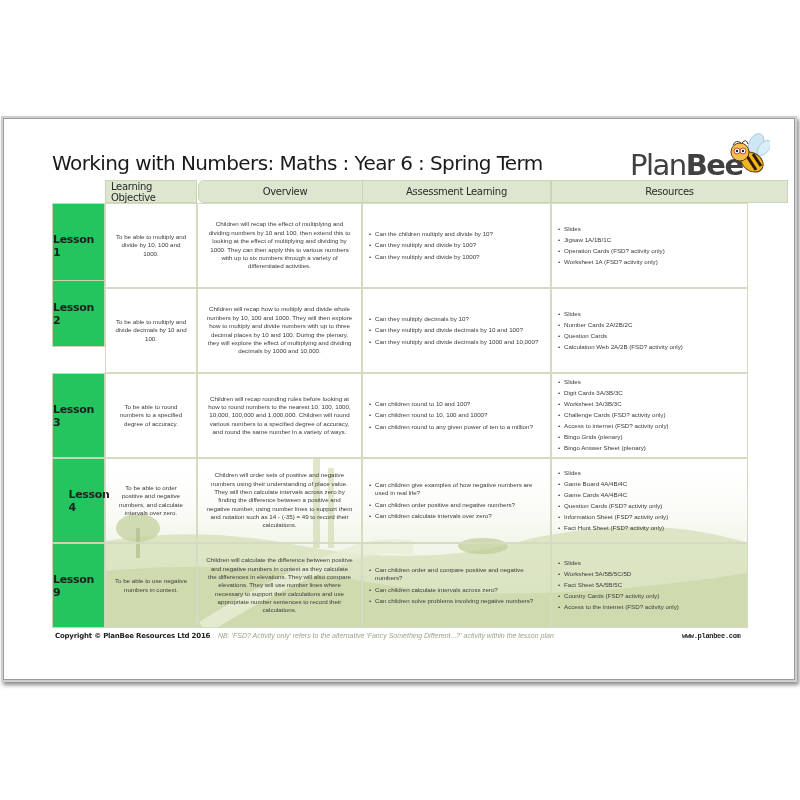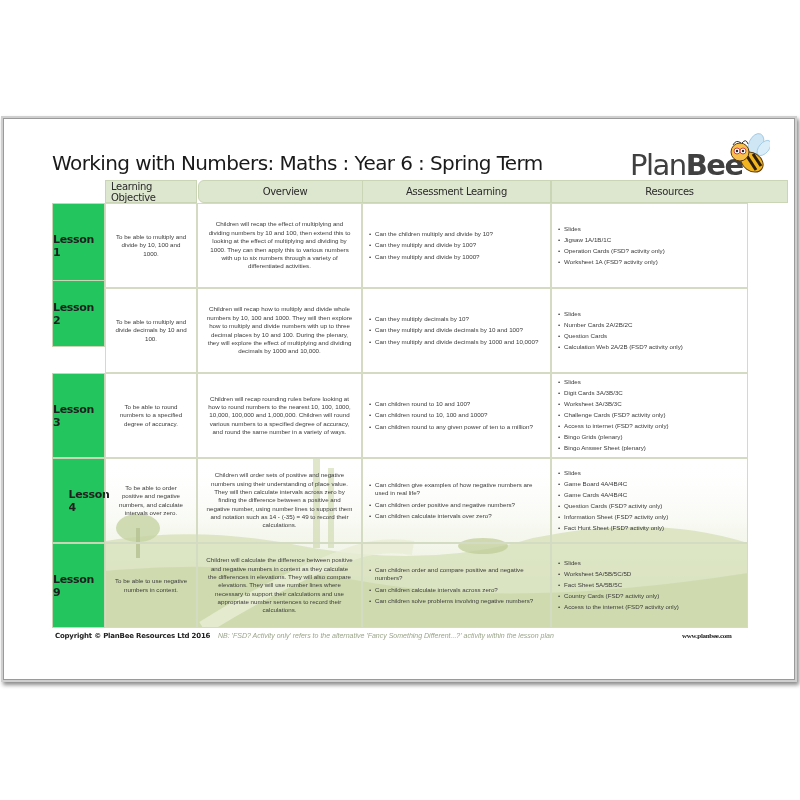--- a/index.html
+++ b/index.html
@@ -57,21 +57,21 @@
   .footer-left {
     position: absolute; left: 55px; top: 632px; font-size: 7px; font-weight: bold; color: #222;
     font-family: "DejaVu Sans", sans-serif; letter-spacing: -0.2px; white-space: nowrap;
   }
   .footer-mid {
     position: absolute; left: 218px; top: 632px; font-size: 7px; font-style: italic; color: #9aa58a;
     white-space: nowrap;
   }
   .footer-right {
     position: absolute; left: 682px; top: 632px; font-size: 7px; font-weight: bold; color: #222;
-    font-family: Liberation Serif, serif; letter-spacing: -0.3px; white-space: nowrap;
+    font-family: Liberation Mono, monospace; letter-spacing: -0.3px; white-space: nowrap;
   }
 </style>
 </head>
 <body>
 
 <div class="sheet"></div>
 
 <div class="title">Working with Numbers: Maths : Year 6 : Spring Term</div>
 
 <div class="logo">

